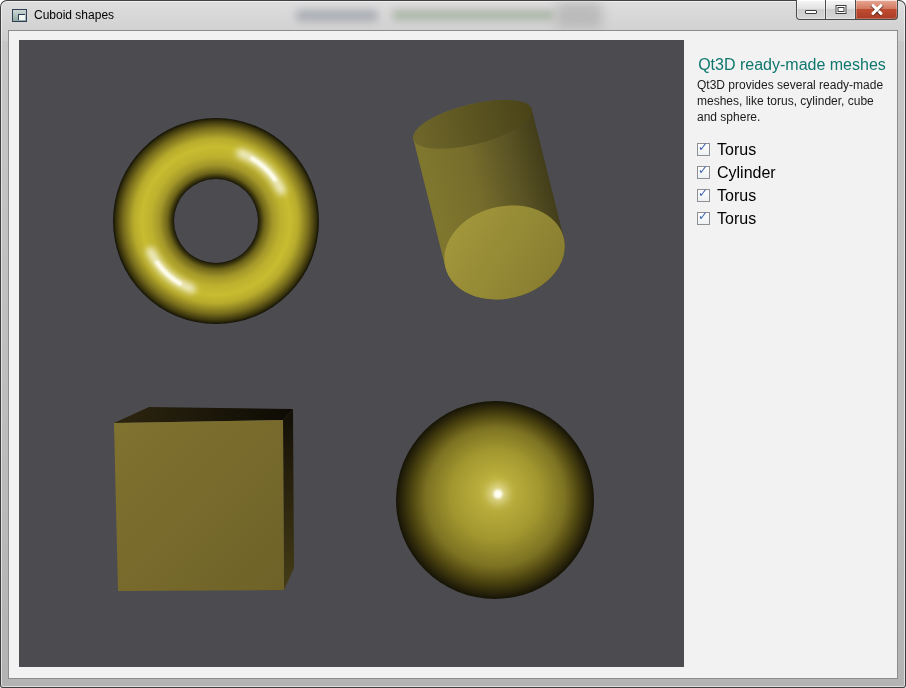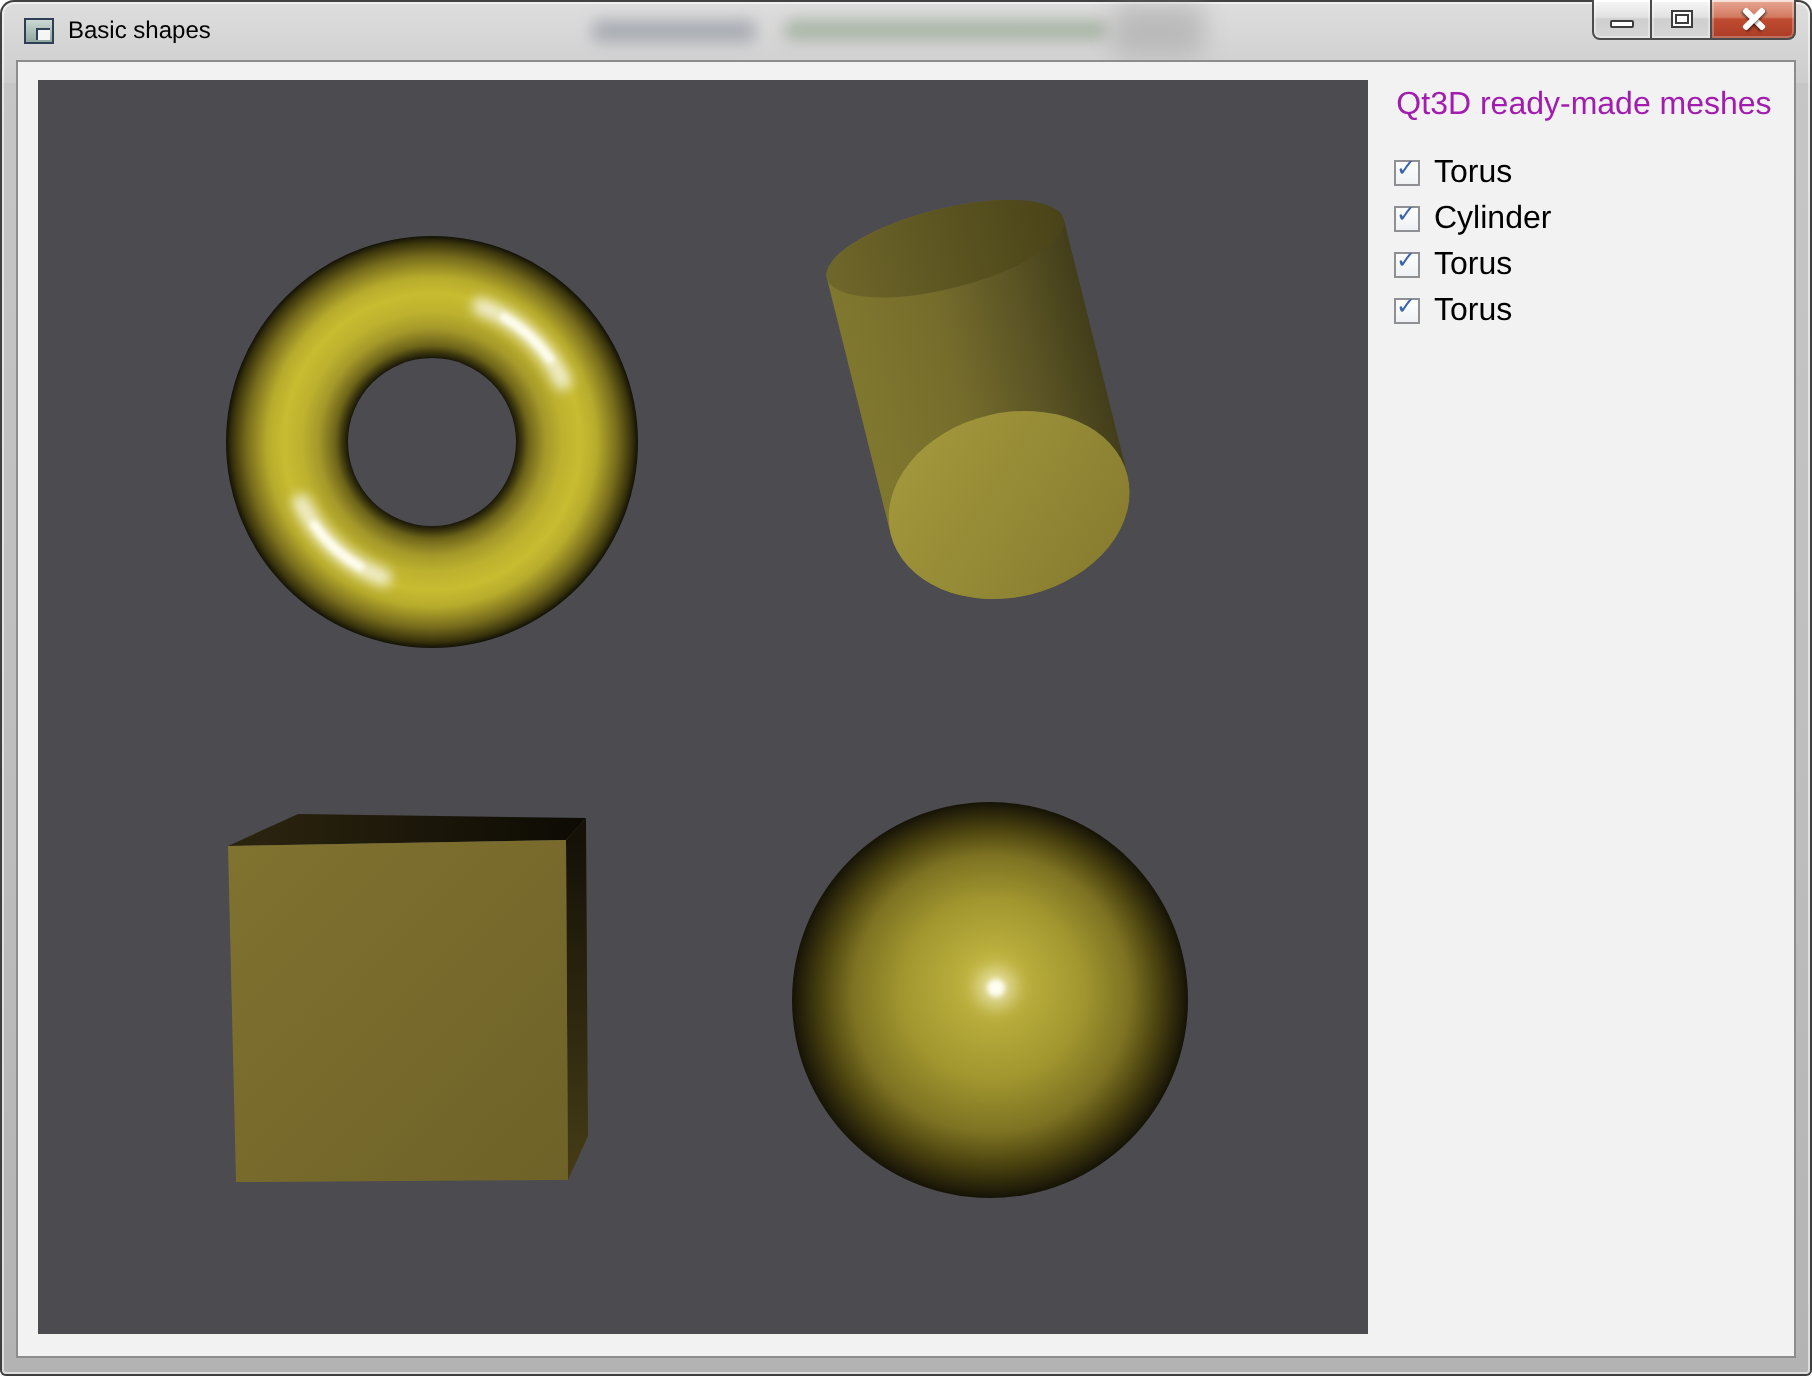--- a/index.html
+++ b/index.html
@@ -61,42 +61,42 @@
   
   .content {
     position:absolute; left:8px; right:8px; top:30px; bottom:9px;
     background:#f2f2f2; border:1px solid #8c8c8c;
   }
   .viewport { position:absolute; left:10px; top:9px; width:665px; height:627px; background:#4c4b4f; }
   .viewport svg { display:block; }
 
   
   .panel { position:absolute; left:676px; top:0; right:0; bottom:0; padding:13px 10px 0 12px; }
-  .panel-heading { font-size:16px; color:#a21caf; text-align:center; white-space:nowrap; margin-bottom:3px; }
+  .panel-heading { font-size:16px; color:#0f766e; text-align:center; white-space:nowrap; margin-bottom:3px;margin-top:12px; }
   .panel-desc { font-size:12px; line-height:16px; color:#1b1b1b; }
   .cb-list { margin-top:13px; }
   .cb-row { display:flex; align-items:center; height:23px; cursor:default; }
   .cb-box {
     width:13px; height:13px; border:1px solid #8e9094; background:linear-gradient(180deg,#fefefe,#eef1f4);
     position:relative; margin-right:7px; flex:0 0 auto;
   }
   .cb-check {
     position:absolute; left:0px; top:-3px; font-family:"DejaVu Sans", sans-serif;
     font-size:12px; font-weight:bold; color:#3a62ad; line-height:13px;
   }
   .cb-label { font-size:16px; color:#000; }
 </style>
 </head>
 <body>
 
 <div class="window">
 
   <div class="titlebar">
     <span class="win-icon"></span>
-    <span class="title-text">Basic shapes</span>
+    <span class="title-text">Cuboid shapes</span>
     <span class="smudge s1"></span>
     <span class="smudge s2"></span>
     <span class="smudge s3"></span>
     <div class="controls">
       <div class="wbtn min" title="minimize">
         <span class="glyph-min"></span>
       </div>
       <div class="wbtn max" title="maximize">
         <span class="glyph-max"></span>
       </div>
@@ -193,20 +193,21 @@
         <g>
           <circle cx="476" cy="460" r="99" fill="url(#sphGrad)"></circle>
           <circle cx="479" cy="454" r="10" fill="#ffffff" opacity="0.45" filter="url(#blur4)"></circle>
           <circle cx="479" cy="454" r="4.5" fill="#fffef2" filter="url(#blur1)"></circle>
         </g>
       </svg>
     </div>
 
     <div class="panel">
       <div class="panel-heading">Qt3D ready-made meshes</div>
+      <div class="panel-desc">Qt3D provides several ready-made meshes, like torus, cylinder, cube and sphere.</div>
 
       <div class="cb-list">
         <label class="cb-row">
           <span class="cb-box">
               <span class="cb-check">✓</span>
             </span>
           <span class="cb-label">Torus</span>
         </label>
         <label class="cb-row">
           <span class="cb-box">

